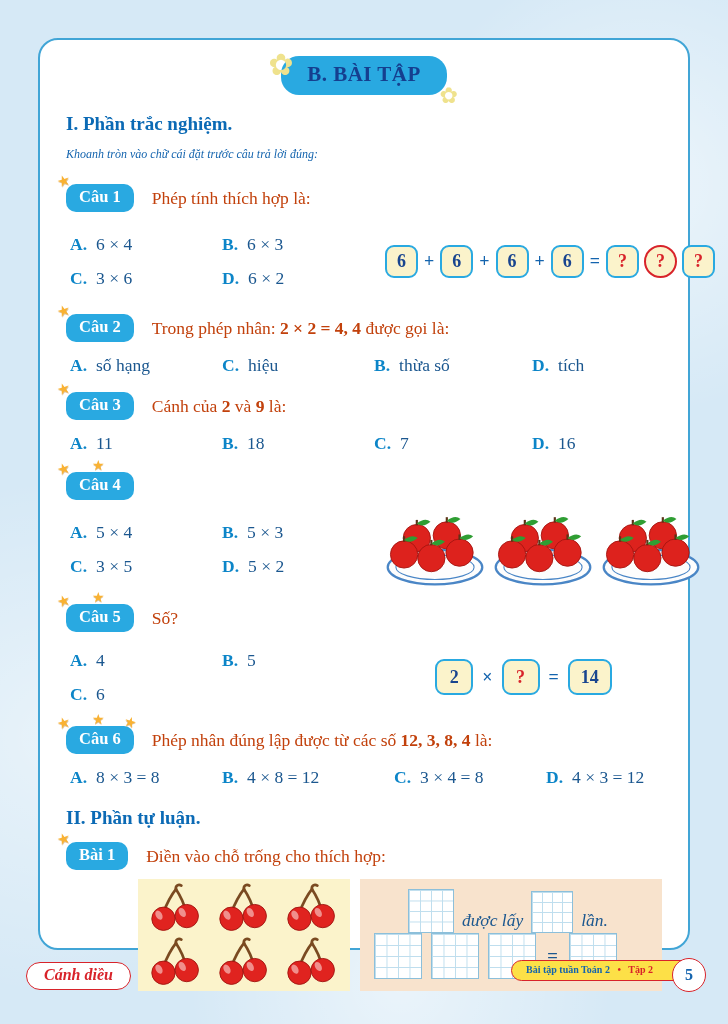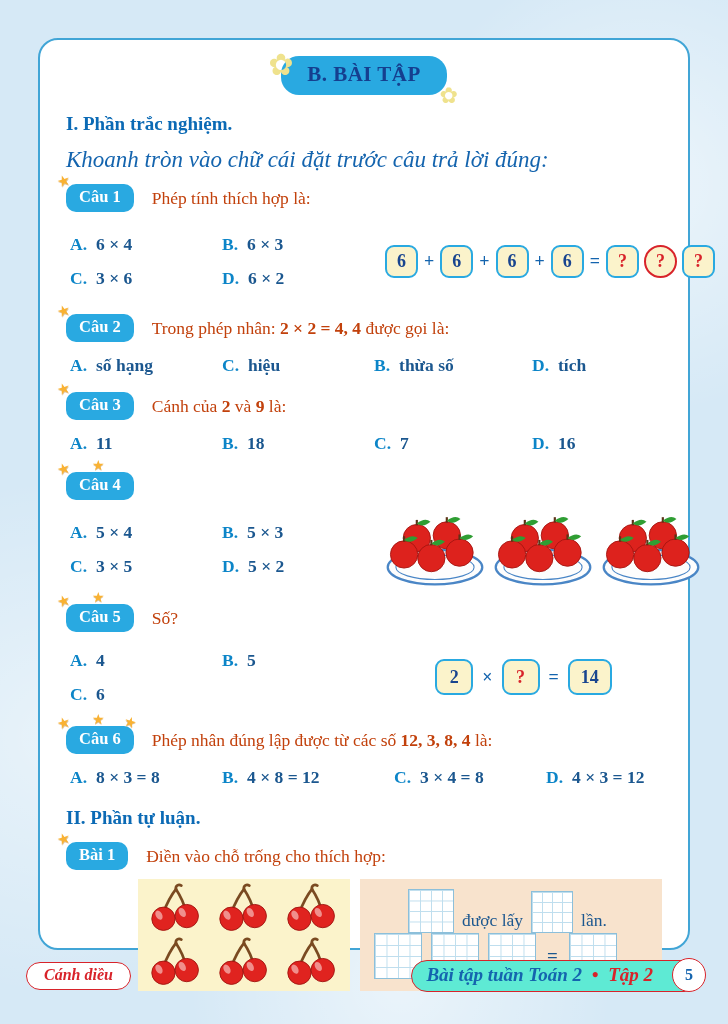--- a/index.html
+++ b/index.html
@@ -21,39 +21,39 @@
   .icon { font-family:"DejaVu Sans", sans-serif; }
 
   
   .hdr { position:relative; width:fit-content; margin:16px auto 0;
     background:#29a9e1; border-radius:18px; padding:6px 26px 8px; }
   .hdr-label { color:#153f8f; font-weight:bold; font-size:21px; letter-spacing:.5px; }
   .fl1 { position:absolute; left:-13px; top:-9px; font-size:30px; color:#efe28d; }
   .fl2 { position:absolute; right:-11px; bottom:-13px; font-size:22px; color:#efe28d; }
 
   .sec-title { margin-top:18px; height:24px; font-size:19px; font-weight:bold; color:#0b6ab5; }
-  .instruction { margin-top:10px; height:22px; font-size:23px; font-style:italic; color:#1464ae; }
+  .instruction { margin-top:10px; height:22px; font-size:12px; font-style:italic; color:#1464ae; }
 
   
   .q-head { display:flex; align-items:center; gap:18px; height:30px; }
   .q-badge { position:relative; background:#29a9e1; color:#fff; font-weight:bold;
     font-size:16.5px; line-height:1.2; padding:3px 13px 5px; border-radius:10px; }
   .star { position:absolute; color:#f9b233; text-shadow:0 1px 0 rgba(175,105,0,.4); }
   .st1 { left:-9px; top:-12px; font-size:15px; transform:rotate(-18deg); }
   .st2 { left:26px; top:-15px; font-size:14px; }
   .st3 { left:58px; top:-12px; font-size:14px; transform:rotate(16deg); }
   .q-text { color:#c2410c; font-size:17.5px; }
   .bseg { font-weight:bold; }
 
   .opts4 { display:grid; grid-template-columns:152px 152px 158px auto; margin:12px 0 0 4px; height:24px; }
   .opts4.wide { grid-template-columns:152px 172px 152px auto; }
   .opts2 { display:grid; grid-template-columns:152px 158px; row-gap:13px; align-content:center; width:315px; flex:0 0 auto; margin-left:4px; }
   .opt { font-size:17.5px; white-space:nowrap; }
   .letter { color:#0c85c8; font-weight:bold; margin-right:9px; }
-  .val { color:#1b578f;font-weight:bold; }
+  .val { color:#1b578f; }
 
   .q-body { display:flex; align-items:center; }
   .illus { flex:1; display:flex; align-items:center; justify-content:center; }
 
   .mt14 { margin-top:14px; } .mt12 { margin-top:12px; } .mt10 { margin-top:10px; }
   .mt8 { margin-top:8px; } .mt6 { margin-top:6px; } .mt16 { margin-top:16px; }
   .h76 { height:76px; } .h84 { height:84px; } .h72 { height:72px; }
 
   
   .eq { display:flex; align-items:center; gap:5px; }
@@ -63,21 +63,21 @@
     color:#19458f; font-weight:bold; font-size:18px; }
   .tile.redq { color:#d8232a; }
   .tile.circle { border-radius:50%; border-color:#d8232a; }
   .eq.mul { gap:8px; }
   .eq.mul .tile { width:38px; height:36px; font-size:18px; }
   .eq.mul .tile.prod { width:44px; }
 
   .plates { display:flex; gap:8px; }
 
   
-  .bai-body { display:flex; margin-top:8px; height:112px; }
+  .bai-body { display:flex; margin-top:8px; height:112px;font-style:italic; }
   .panel-yellow { width:212px; background:#fbf3cb; display:grid;
     grid-template-columns:repeat(3,1fr); grid-template-rows:1fr 1fr;
     justify-items:center; align-items:center; padding:2px 4px; margin-left:72px; }
   .panel-pink { flex:1; margin-left:10px; background:#f8e3cd;
     padding:10px 14px 12px; display:flex; flex-direction:column; justify-content:space-between; }
   .grid-box { background-color:#fff; border:1.3px solid #8cbfda;
     background-image:linear-gradient(to right,#bfdeee 1px,transparent 1px),
                      linear-gradient(to bottom,#bfdeee 1px,transparent 1px);
     background-size:25% 25%; }
   .gb1 { width:46px; height:44px; } .gb2 { width:42px; height:42px; }
@@ -85,22 +85,22 @@
   .prow1 { display:flex; align-items:flex-end; gap:8px; margin-left:34px; }
   .prow1 .plabel { color:#1b578f; font-size:17.5px; margin-bottom:2px; }
   .prow2 { display:flex; align-items:center; gap:9px; }
   .prow2 .peq { color:#1b578f; font-weight:bold; font-size:19px; margin:0 2px; }
 
   
   .brand-pill { position:absolute; left:26px; top:962px; background:#fff;
     border:1.7px solid #d8232a; border-radius:15px; padding:3px 17px 5px;
     color:#d8232a; font-weight:bold; font-style:italic; font-size:16px; }
   .book-wrap { position:absolute; right:28px; top:960px; }
-  .book-pill { border:1.7px solid #d8232a; border-radius:16px; background:#5eead4;
-    padding:3px 46px 5px 14px; font-weight:bold; font-size:19px; white-space:nowrap;font-style:italic; }
+  .book-pill { border:1.7px solid #d8232a; border-radius:16px; background:#fde047;
+    padding:3px 46px 5px 14px; font-weight:bold; font-size:10px; white-space:nowrap; }
   .book-title { color:#1464ae; } .bullet { color:#d8232a; margin:0 5px; } .volume { color:#d8232a; }
   .page-circle { position:absolute; right:-6px; top:-2px; width:34px; height:34px;
     border-radius:50%; border:1.7px solid #d8232a; background:#fff;
     display:flex; align-items:center; justify-content:center;
     color:#1464ae; font-weight:bold; font-size:16px; }
 </style>
 </head>
 <body>
 
 <div class="page-box">

